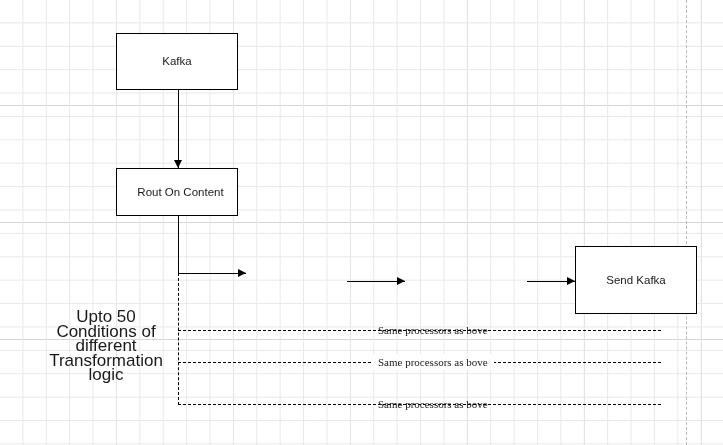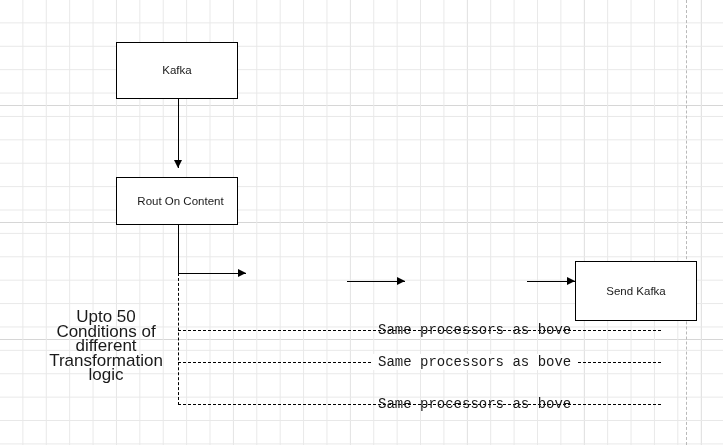--- a/index.html
+++ b/index.html
@@ -36,21 +36,20 @@
     display: flex;
     align-items: center;
     justify-content: center;
     text-align: right;
     color: #1a1a1a;
     font-size: 11.5px;
     line-height: 14.5px;
     font-family: "Liberation Sans", sans-serif;
     z-index: 6;
     white-space: pre-line;
-    margin-top: 9px;
   }
 
   
   .line-v, .line-h {
     position: absolute;
     background: #000000;
     z-index: 5;
   }
   .line-v { width: 1.6px; }
   .line-h { height: 1.6px; }
@@ -101,24 +100,24 @@
     font-size: 17px;
     line-height: 14.5px;
     text-align: center;
     font-family: "Liberation Sans", sans-serif;
     z-index: 7;
     white-space: pre-line;
   }
   .row-note {
     position: absolute;
     color: #1a1a1a;
-    font-size: 14px;
+    font-size: 11px;
     line-height: 14px;
     text-align: right;
-    font-family: Liberation Mono, monospace;
+    font-family: Liberation Serif, serif;
     z-index: 7;
     white-space: nowrap;
   }
   .row-note.masked { background: #ffffff; padding: 1px 6px; }
 </style>
 </head>
 <body>
 
 <div id="canvas">
 
@@ -142,21 +141,21 @@
   <div class="dash-h" style="left:177.5px; top:330px; width:483px;"></div>
   <div class="dash-h" style="left:177.5px; top:362px; width:483px;"></div>
   <div class="dash-h" style="left:177.5px; top:404px; width:483px;"></div>
 
   <div class="node" style="left:116px; top:33px; width:122px; height:57px;">Kafka</div>
 
   <div class="node" style="left:116px; top:168px; width:122px; height:48px;padding-left:7px;">Rout On Content</div>
 
 
 
-  <div class="node" style="left:575px; top:252px; width:122px; height:60px;">Send Kafka</div>
+  <div class="node" style="left:575px; top:246px; width:122px; height:68px;">Send Kafka</div>
 
   <div class="note" style="left:35px; top:310px; width:142px;">Upto 50 Conditions of
 different
 Transformation logic</div>
 
   <div class="row-note" style="left:378px; top:323px;">Same processors as bove</div>
 
   <div class="row-note masked" style="left:372px; top:354px;">Same processors as bove</div>
 
   <div class="row-note" style="left:378px; top:397px;">Same processors as bove</div>

